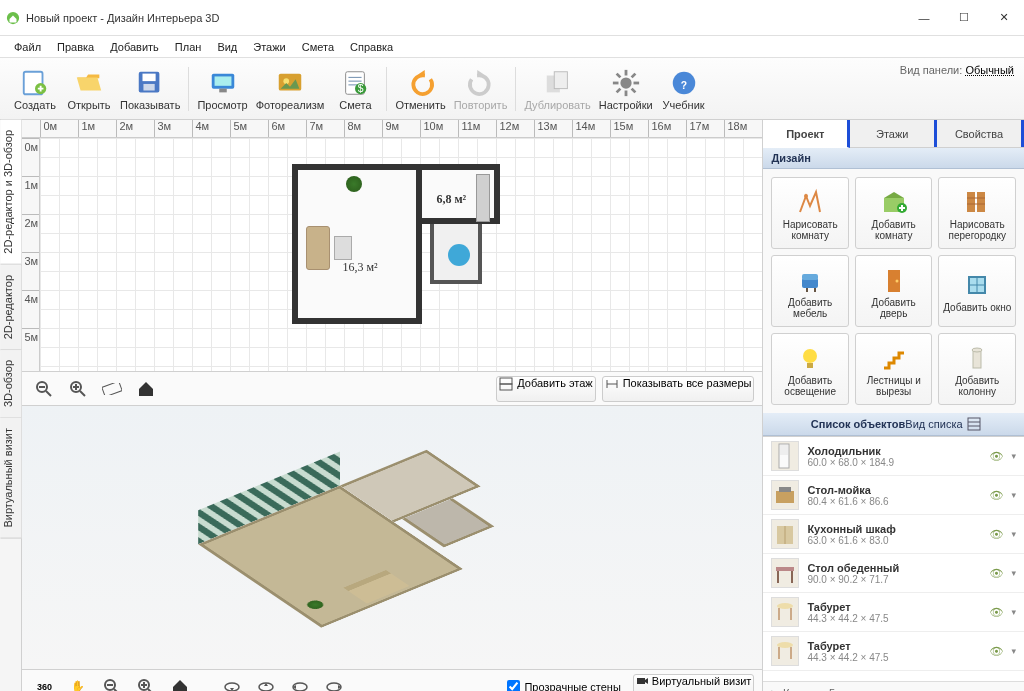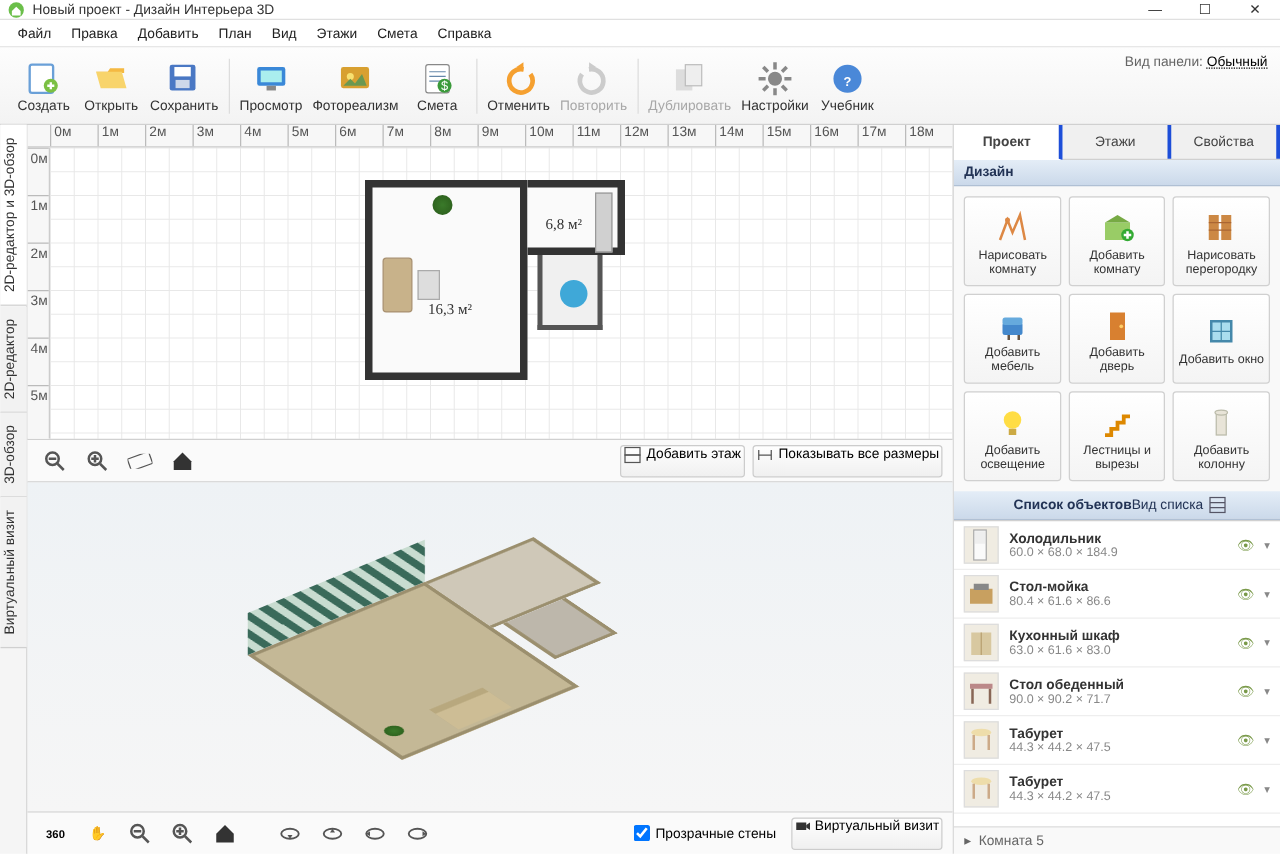--- a/index.html
+++ b/index.html
@@ -1,17 +1,17 @@
 <!DOCTYPE html>
 <html><head>
 <meta charset="utf-8">
 <style>
 * { box-sizing: border-box; margin: 0; padding: 0; font-family: Tahoma, Verdana, sans-serif; font-size: 11px; }
 body { background: #fff; width: 1024px; height: 691px; overflow: hidden; }
-.titlebar { height: 16px; display: flex; align-items: center; background: #fff; border-bottom: 1px solid #e0e0e0; padding-left: 6px; }
+.titlebar { height: 36px; display: flex; align-items: center; background: #fff; border-bottom: 1px solid #e0e0e0; padding-left: 6px; }
 .titlebar .logo { width: 14px; height: 14px; margin-right: 6px; }
 .titlebar .title { flex: 1; color: #333; }
 .winbtns { display: flex; }
 .winbtn { width: 40px; height: 24px; display: flex; align-items: center; justify-content: center; color: #333; }
 .menubar { height: 22px; display: flex; align-items: center; padding-left: 8px; gap: 4px; border-bottom: 1px solid #e0e0e0; }
 .menubar span { padding: 2px 6px; color: #222; cursor: default; }
 .toolbar { height: 62px; display: flex; align-items: center; padding: 4px 8px; border-bottom: 1px solid #d0d0d0; position: relative; background: linear-gradient(#fdfdfd,#f3f3f3); }
 .tbtn { display: flex; flex-direction: column; align-items: center; justify-content: center; min-width: 54px; height: 54px; padding: 2px 4px; color: #333; border-radius: 3px; }
 .tbtn .ticon { height: 32px; display: flex; align-items: center; justify-content: center; }
 .tbtn.disabled { color: #a8a8a8; }
@@ -23,21 +23,21 @@
 .vtab { writing-mode: vertical-rl; transform: rotate(180deg); padding: 10px 2px; text-align: center; border-top: 1px solid #d0d0d0; color: #333; background: #f2f2f2; cursor: default; }
 .vtab.active { background: #fff; }
 .editor { flex: 1; position: relative; display: flex; flex-direction: column; border-right: 1px solid #d0d0d0; }
 .ruler-h { height: 18px; background: #f7f7f7; border-bottom: 1px solid #ccc; display: flex; font-size: 10px; color: #555; padding-left: 18px; }
 .ruler-h span { width: 38px; flex: none; border-left: 1px solid #bbb; padding-left: 2px; }
 .ruler-v { position: absolute; top: 18px; left: 0; width: 18px; bottom: 0; background: #f7f7f7; border-right: 1px solid #ccc; display: flex; flex-direction: column; font-size: 10px; color: #555; }
 .ruler-v span { height: 38px; flex: none; border-top: 1px solid #bbb; padding-top: 2px; padding-left: 2px; }
 .plan2d { height: 252px; position: relative; background-image: linear-gradient(#e8e8e8 1px,transparent 1px),linear-gradient(90deg,#e8e8e8 1px,transparent 1px); background-size: 19px 19px; background-position: 18px 18px; border-bottom: 1px solid #d0d0d0; overflow: hidden; }
 .floorplan { position: absolute; left: 270px; top: 44px; }
 .room-big { position: absolute; width: 130px; height: 160px; border: 6px solid #333; background: #fafafa; left: 0; top: 0; }
-.room-small { position: absolute; width: 78px; height: 60px; border: 6px solid #333; border-left: none; background: #fafafa; left: 130px; top: 0; }
+.room-small { position: absolute; width: 78px; height: 60px; border: 6px solid #333; border-left: none; background: #fafafa; left: 130px; top: 0; font-weight: bold; }
 .room-bath { position: absolute; width: 52px; height: 60px; border: 4px solid #555; border-top: none; background: #f0f0f0; left: 138px; top: 60px; }
 .area-label { position: absolute; font-size: 12px; color: #333; font-family: Georgia, serif; }
 .sofa { position: absolute; left: 8px; top: 56px; width: 24px; height: 44px; background: #c8b28a; border-radius: 3px; border: 1px solid #a89070; }
 .table { position: absolute; left: 36px; top: 66px; width: 18px; height: 24px; background: #ddd; border: 1px solid #aaa; }
 .kitchen { position: absolute; right: 4px; top: 4px; width: 14px; height: 48px; background: #d0d0d0; border: 1px solid #999; }
 .plant { position: absolute; width: 16px; height: 16px; background: radial-gradient(#3a7a2a,#2a5a1a); border-radius: 50%; }
 .toilet-circle { position: absolute; width: 22px; height: 22px; background: #3fa8d8; border-radius: 50%; left: 14px; top: 20px; }
 .plan-tools { height: 34px; display: flex; align-items: center; gap: 6px; padding: 0 8px; border-bottom: 1px solid #d0d0d0; background: #fafafa; }
 .ptool { width: 28px; height: 26px; display: flex; align-items: center; justify-content: center; border: 1px solid transparent; border-radius: 3px; cursor: default; }
 .ptool-text { height: 26px; display: flex; align-items: flex-start; gap: 4px; padding: 0 2px; border: 1px solid #ccc; border-radius: 3px; background: linear-gradient(#fff,#f0f0f0); cursor: default; }
@@ -122,21 +122,21 @@
       <span>Открыть</span>
     </div>
     <div class="tbtn">
       <div class="ticon">
         <svg width="30" height="30" viewBox="0 0 32 32">
           <rect x="4" y="4" width="22" height="22" rx="2" fill="#4a78c4"></rect>
           <rect x="8" y="6" width="14" height="8" fill="#fff"></rect>
           <rect x="9" y="17" width="12" height="7" fill="#cdd8ea"></rect>
         </svg>
       </div>
-      <span>Сохранить</span>
+      <span>Показывать</span>
     </div>
     <div class="tsep"></div>
     <div class="tbtn">
       <div class="ticon">
         <svg width="30" height="30" viewBox="0 0 32 32">
           <rect x="4" y="6" width="24" height="16" rx="2" fill="#3a88d8"></rect>
           <rect x="7" y="9" width="18" height="10" fill="#aee"></rect>
           <rect x="12" y="22" width="8" height="4" fill="#888"></rect>
         </svg>
       </div>

